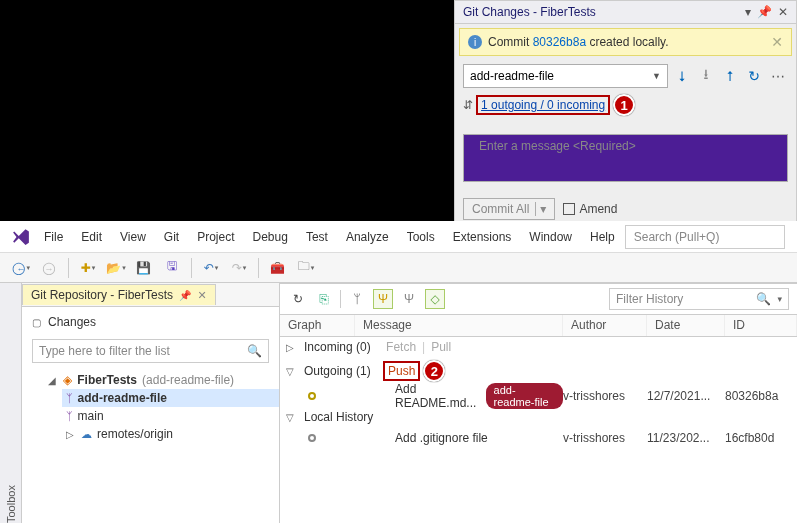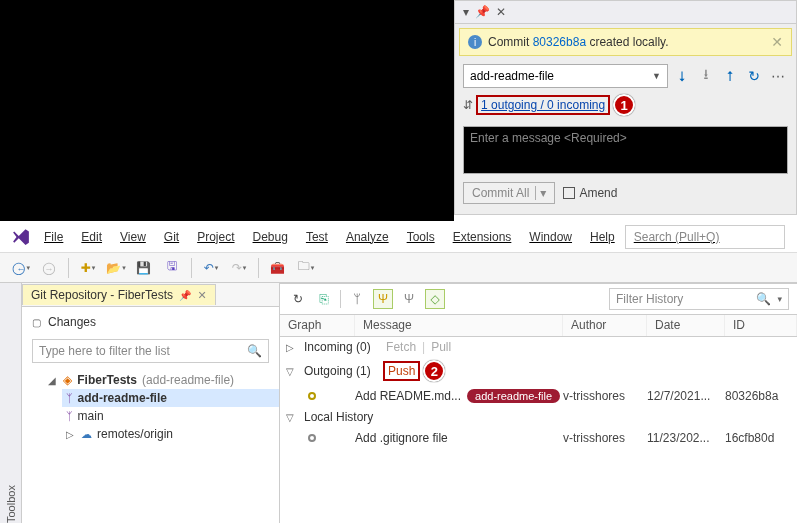--- a/index.html
+++ b/index.html
@@ -13,29 +13,29 @@
   .gc-info { background: #fdf7c3; border: 1px solid #e4d96f; margin: 4px; padding: 5px 8px; display: flex; align-items: center; gap: 6px; color: #333;}
   .gc-info-icon { width:14px; height:14px; border-radius:50%; background:#4a8ac9; color:#fff; display:inline-flex; align-items:center; justify-content:center; font-size:10px; }
   .gc-info a { color: #0066cc; text-decoration: none; }
   .gc-info-close { margin-left:auto; color:#aa8; cursor:pointer; font-size:14px;}
   .gc-branch-row { display:flex; align-items:center; gap:4px; padding: 4px 8px; }
   .gc-branch-sel { flex:1; background:#fff; border:1px solid #adadad; padding:4px 6px; display:flex; align-items:center; justify-content:space-between;}
   .gc-icon-btn { width:20px; height:20px; display:inline-flex; align-items:center; justify-content:center; color:#0066b8; cursor:pointer; font-size:14px;}
   .gc-sync-row { display:flex; align-items:center; gap:6px; padding: 2px 8px 6px 8px; }
   .gc-sync-link { color:#0645ad; text-decoration:underline; outline:2px solid #b00000; outline-offset:1px; padding:0 2px;}
   .callout-badge { width:22px; height:22px; border-radius:50%; background:#c00000; color:#fff; border:2px solid #fff; display:inline-flex; align-items:center; justify-content:center; font-weight:bold; font-size:13px; box-shadow:0 0 1px #000;}
-  .gc-msg-box { margin:4px 8px; background:#000000; border:1px solid #adadad; height:48px; padding:4px 6px; color:#888; }
+  .gc-msg-box { margin:12px 8px; background:#4c1d95; border:1px solid #adadad; height:48px; padding:4px 15px; color:#888; }
   .gc-commit-row { display:flex; align-items:center; gap:8px; padding:4px 8px 10px 8px;}
   .gc-commit-btn { border:1px solid #adadad; background:#f0f0f0; color:#888; padding:3px 8px; display:flex; align-items:center; gap:4px;}
   .gc-commit-btn .dd { border-left:1px solid #adadad; padding-left:4px; margin-left:2px; color:#888;}
   .gc-amend { display:flex; align-items:center; gap:4px; color:#444;}
   .gc-amend .cb { width:12px; height:12px; border:1px solid #555; display:inline-block;}
 
   .vs-shell { position:absolute; top:221px; left:0; right:0; bottom:0; background:#fff; }
-  .menubar { display:flex; align-items:center; padding:4px 12px; gap:2px; border-bottom:1px solid #ddd; height:32px;text-decoration:underline;}
+  .menubar { display:flex; align-items:center; padding:4px 12px; gap:2px; border-bottom:1px solid #ddd; height:32px;}
   .vs-logo { width:20px; height:20px; display:inline-flex; align-items:center; justify-content:center; margin-right:4px;}
   .menu-item { padding:4px 8px; color:#333; cursor:pointer;}
   .menu-search { margin-left:auto; border:1px solid #ccc; padding:3px 8px; color:#888; width:180px; height:24px; display:flex; align-items:center; cursor:text;}
   .toolbar { display:flex; align-items:center; gap:2px; padding:4px 8px; height:30px; border-bottom:1px solid #ccc; background:#f6f6f6;}
   .tb-btn { width:26px; height:24px; display:inline-flex; align-items:center; justify-content:center; color:#666; cursor:pointer; position:relative;}
   .tb-sep { width:1px; height:20px; background:#ccc; margin:0 4px;}
   .tb-dd { font-size:7px; color:#666; margin-left:1px;}
 
   .lower-area { position:absolute; top:62px; left:0; right:0; bottom:0; display:flex; }
   .toolbox-strip { width:22px; background:#eeeef2; border-right:1px solid #ccc; display:flex; justify-content:center; padding-top:6px;}
@@ -75,31 +75,32 @@
   .grp-row { display:flex; align-items:center; gap:6px; padding:3px 6px; color:#333;}
   .grp-row .caret { width:12px;}
   .grp-row .grey { color:#aaa;}
   .grp-row .link { color:#c2410c; cursor:pointer; }
   .grp-row .push-outline { outline:2px solid #b00000; outline-offset:1px; padding:0 2px;}
   .grp-row .pipe { color:#ccc;}
   .commit-row { display:flex; align-items:center; height:22px;}
   .commit-row .graphcell { width:75px; display:flex; align-items:center; justify-content:flex-start; padding-left:28px;}
   .dot { width:8px; height:8px; border-radius:50%; background:#fff; border:2px solid #b59a00; display:inline-block;}
   .dot.local { border-color:#888;}
-  .commit-row .msgcell { flex:1; display:flex; align-items:center; gap:6px; color:#333; overflow:hidden;}
+  .commit-row .msgcell { flex:1; display:flex; align-items:center; gap:6px; color:#333; overflow:hidden;margin-left:40px;}
   .branch-pill { background:#9e1b32; color:#fff; border-radius:9px; padding:1px 8px; font-size:11px;}
   .commit-row .acell{width:84px; color:#444;} .commit-row .dcell{width:78px; color:#444;} .commit-row .icell{width:72px; color:#444;}
 </style>
 </head>
 <body>
 
 <div class="top-black"></div>
 
 <div class="git-changes-panel">
   <div class="gc-title">
+    <span class="t-left">Git Changes - FiberTests</span>
     <span class="t-right">
       <span>▾</span>
       <span>📌</span>
       <span>✕</span>
     </span>
   </div>
   <div class="gc-info">
     <span class="gc-info-icon">i</span>
     <span>
       <span>Commit </span><a href="#">80326b8a</a><span> created locally.</span>

